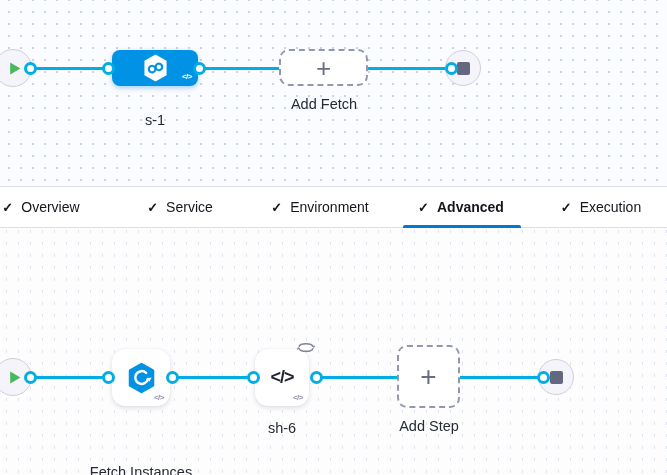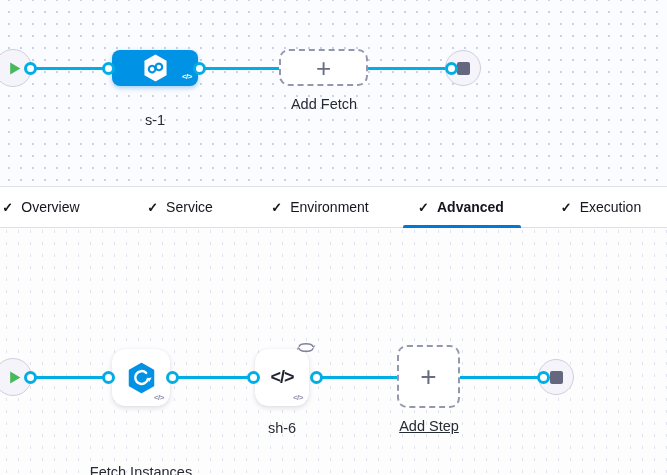--- a/index.html
+++ b/index.html
@@ -91,21 +91,21 @@
   .b-port4 { left:246.5px; top:142.5px; }
   .b-port5 { left:309.5px; top:142.5px; }
   .b-port6 { left:536.5px; top:142.5px; }
   .b-fetch { left:112px; top:121px; width:58px; height:57px; }
   .b-sh    { left:255px; top:121px; width:54px; height:57px; }
   .b-loop  { left:296px; top:112px; }
   .b-addstep { left:397px; top:117px; width:63px; height:63px; }
   .b-end { left:538px; top:131px; }
   .b-label-fetch { left:66px;  top:192px; width:150px;margin-top:44px; }
   .b-label-sh    { left:237px; top:192px; width:90px; }
-  .b-label-addstep { left:379px; top:190px; width:100px;text-decoration:underline; }
+  .b-label-addstep { left:379px; top:190px; width:100px; }
 </style>
 </head>
 <body>
 
 <div class="app">
 
   <div class="canvas canvas-top">
     <div class="edge t-edge1"></div>
     <div class="edge t-edge2"></div>
     <div class="edge t-edge3"></div>

